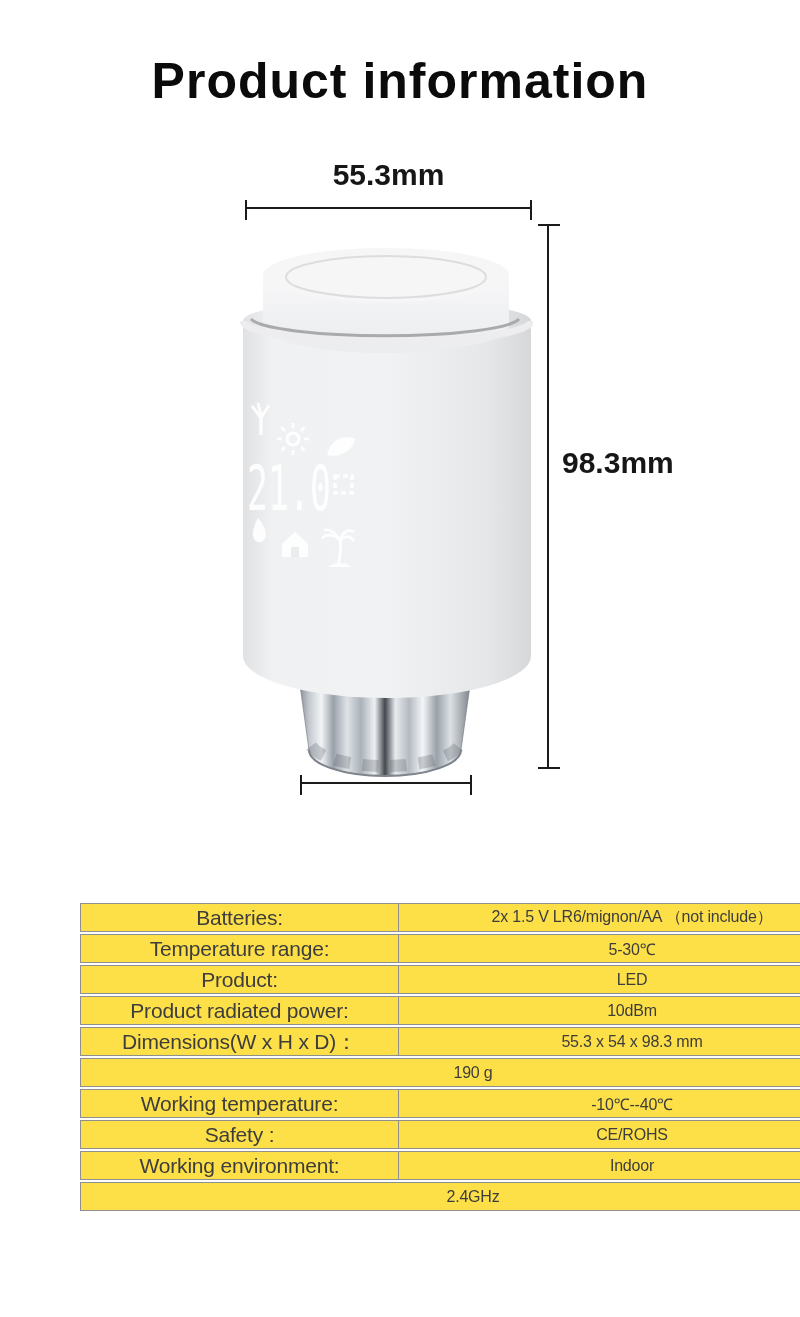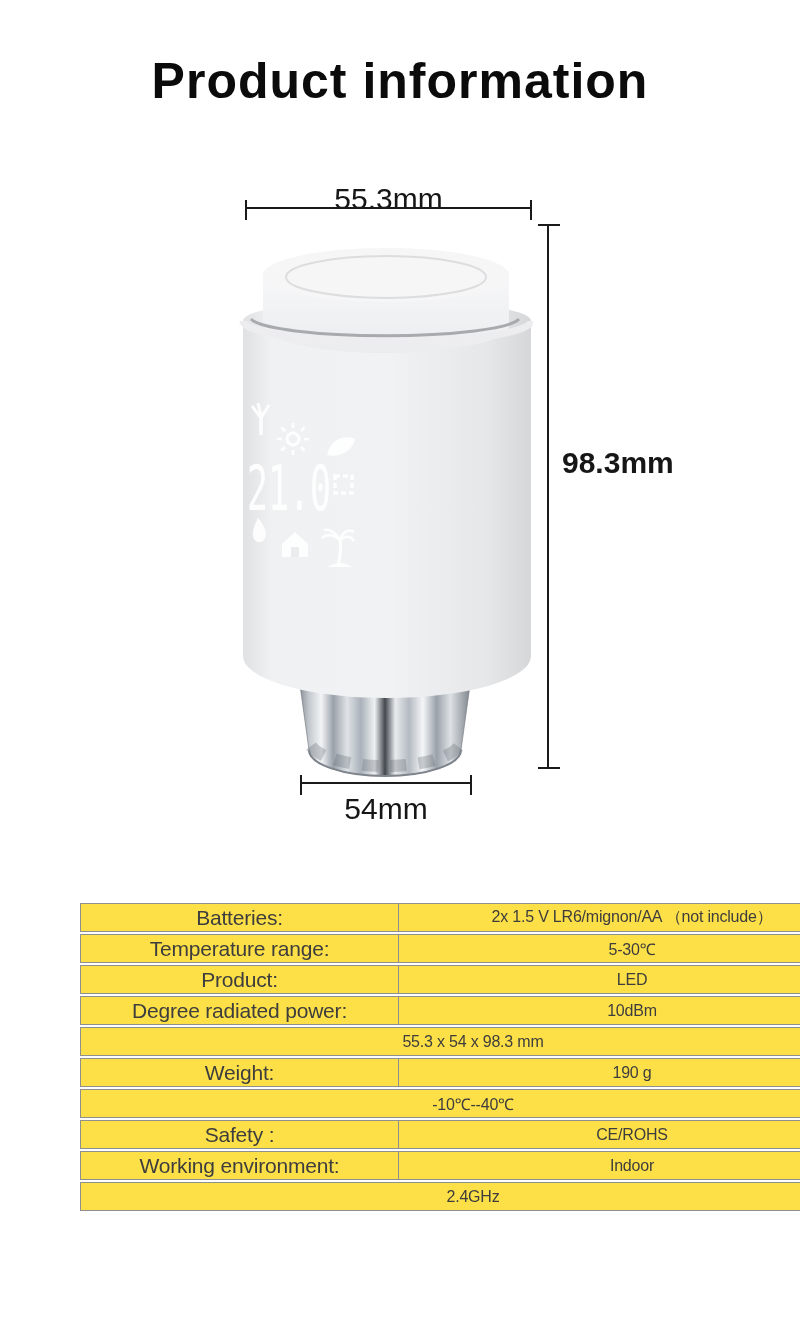--- a/index.html
+++ b/index.html
@@ -44,28 +44,27 @@
     font-size:16px; color:#3d3d3d; letter-spacing:-0.2px; white-space:nowrap;
   }
 </style>
 </head>
 <body>
 
 <div class="page">
 
   <h1 class="page-title">Product information</h1>
 
-  <div class="dim-label centered" style="left:245px; top:182px; width:287px;">55.3mm</div>
+  <div class="dim-label centered" style="left:245px; top:158px; width:287px;font-weight:bold;">55.3mm</div>
   <div class="dim-h" style="left:245px; top:207px; width:287px;"></div>
 
   <div class="dim-v" style="left:547px; top:225px; height:543px;"></div>
   <div class="dim-label" style="left:562px; top:446px;font-weight:bold;">98.3mm</div>
 
   <div class="dim-h" style="left:300px; top:782px; width:172px;"></div>
-  <div class="dim-label centered" style="left:260px; top:792px; width:252px;">54mm</div>
 
   <svg class="device-svg" viewBox="0 0 296 545" xmlns="http://www.w3.org/2000/svg">
     <defs>
       <linearGradient id="capGrad" x1="0" y1="0" x2="0" y2="1">
         <stop offset="0" stop-color="#fbfbfc"></stop>
           <stop offset="1" stop-color="#ebecee"></stop>
       </linearGradient>
       <linearGradient id="bodyGrad" x1="0" y1="0" x2="1" y2="0">
         <stop offset="0" stop-color="#e0e1e3"></stop>
           <stop offset="0.1" stop-color="#f0f1f2"></stop>
@@ -152,31 +151,32 @@
     </div>
     <div class="spec-row">
       <div class="spec-label">Temperature range:</div>
       <div class="spec-value">5-30℃</div>
     </div>
     <div class="spec-row">
       <div class="spec-label">Product:</div>
       <div class="spec-value">LED</div>
     </div>
     <div class="spec-row">
-      <div class="spec-label">Degree radiated power:</div>
+      <div class="spec-label">Product radiated power:</div>
       <div class="spec-value">10dBm</div>
     </div>
     <div class="spec-row">
+      <div class="spec-label">Dimensions(W x H x D)：</div>
       <div class="spec-value">55.3 x 54 x 98.3 mm</div>
     </div>
     <div class="spec-row">
-      <div class="spec-label">Weight:</div>
       <div class="spec-value">190 g</div>
     </div>
     <div class="spec-row">
+      <div class="spec-label">Working temperature:</div>
       <div class="spec-value">-10℃--40℃</div>
     </div>
     <div class="spec-row">
       <div class="spec-label">Safety :</div>
       <div class="spec-value">CE/ROHS</div>
     </div>
     <div class="spec-row">
       <div class="spec-label">Working environment:</div>
       <div class="spec-value">Indoor</div>
     </div>

